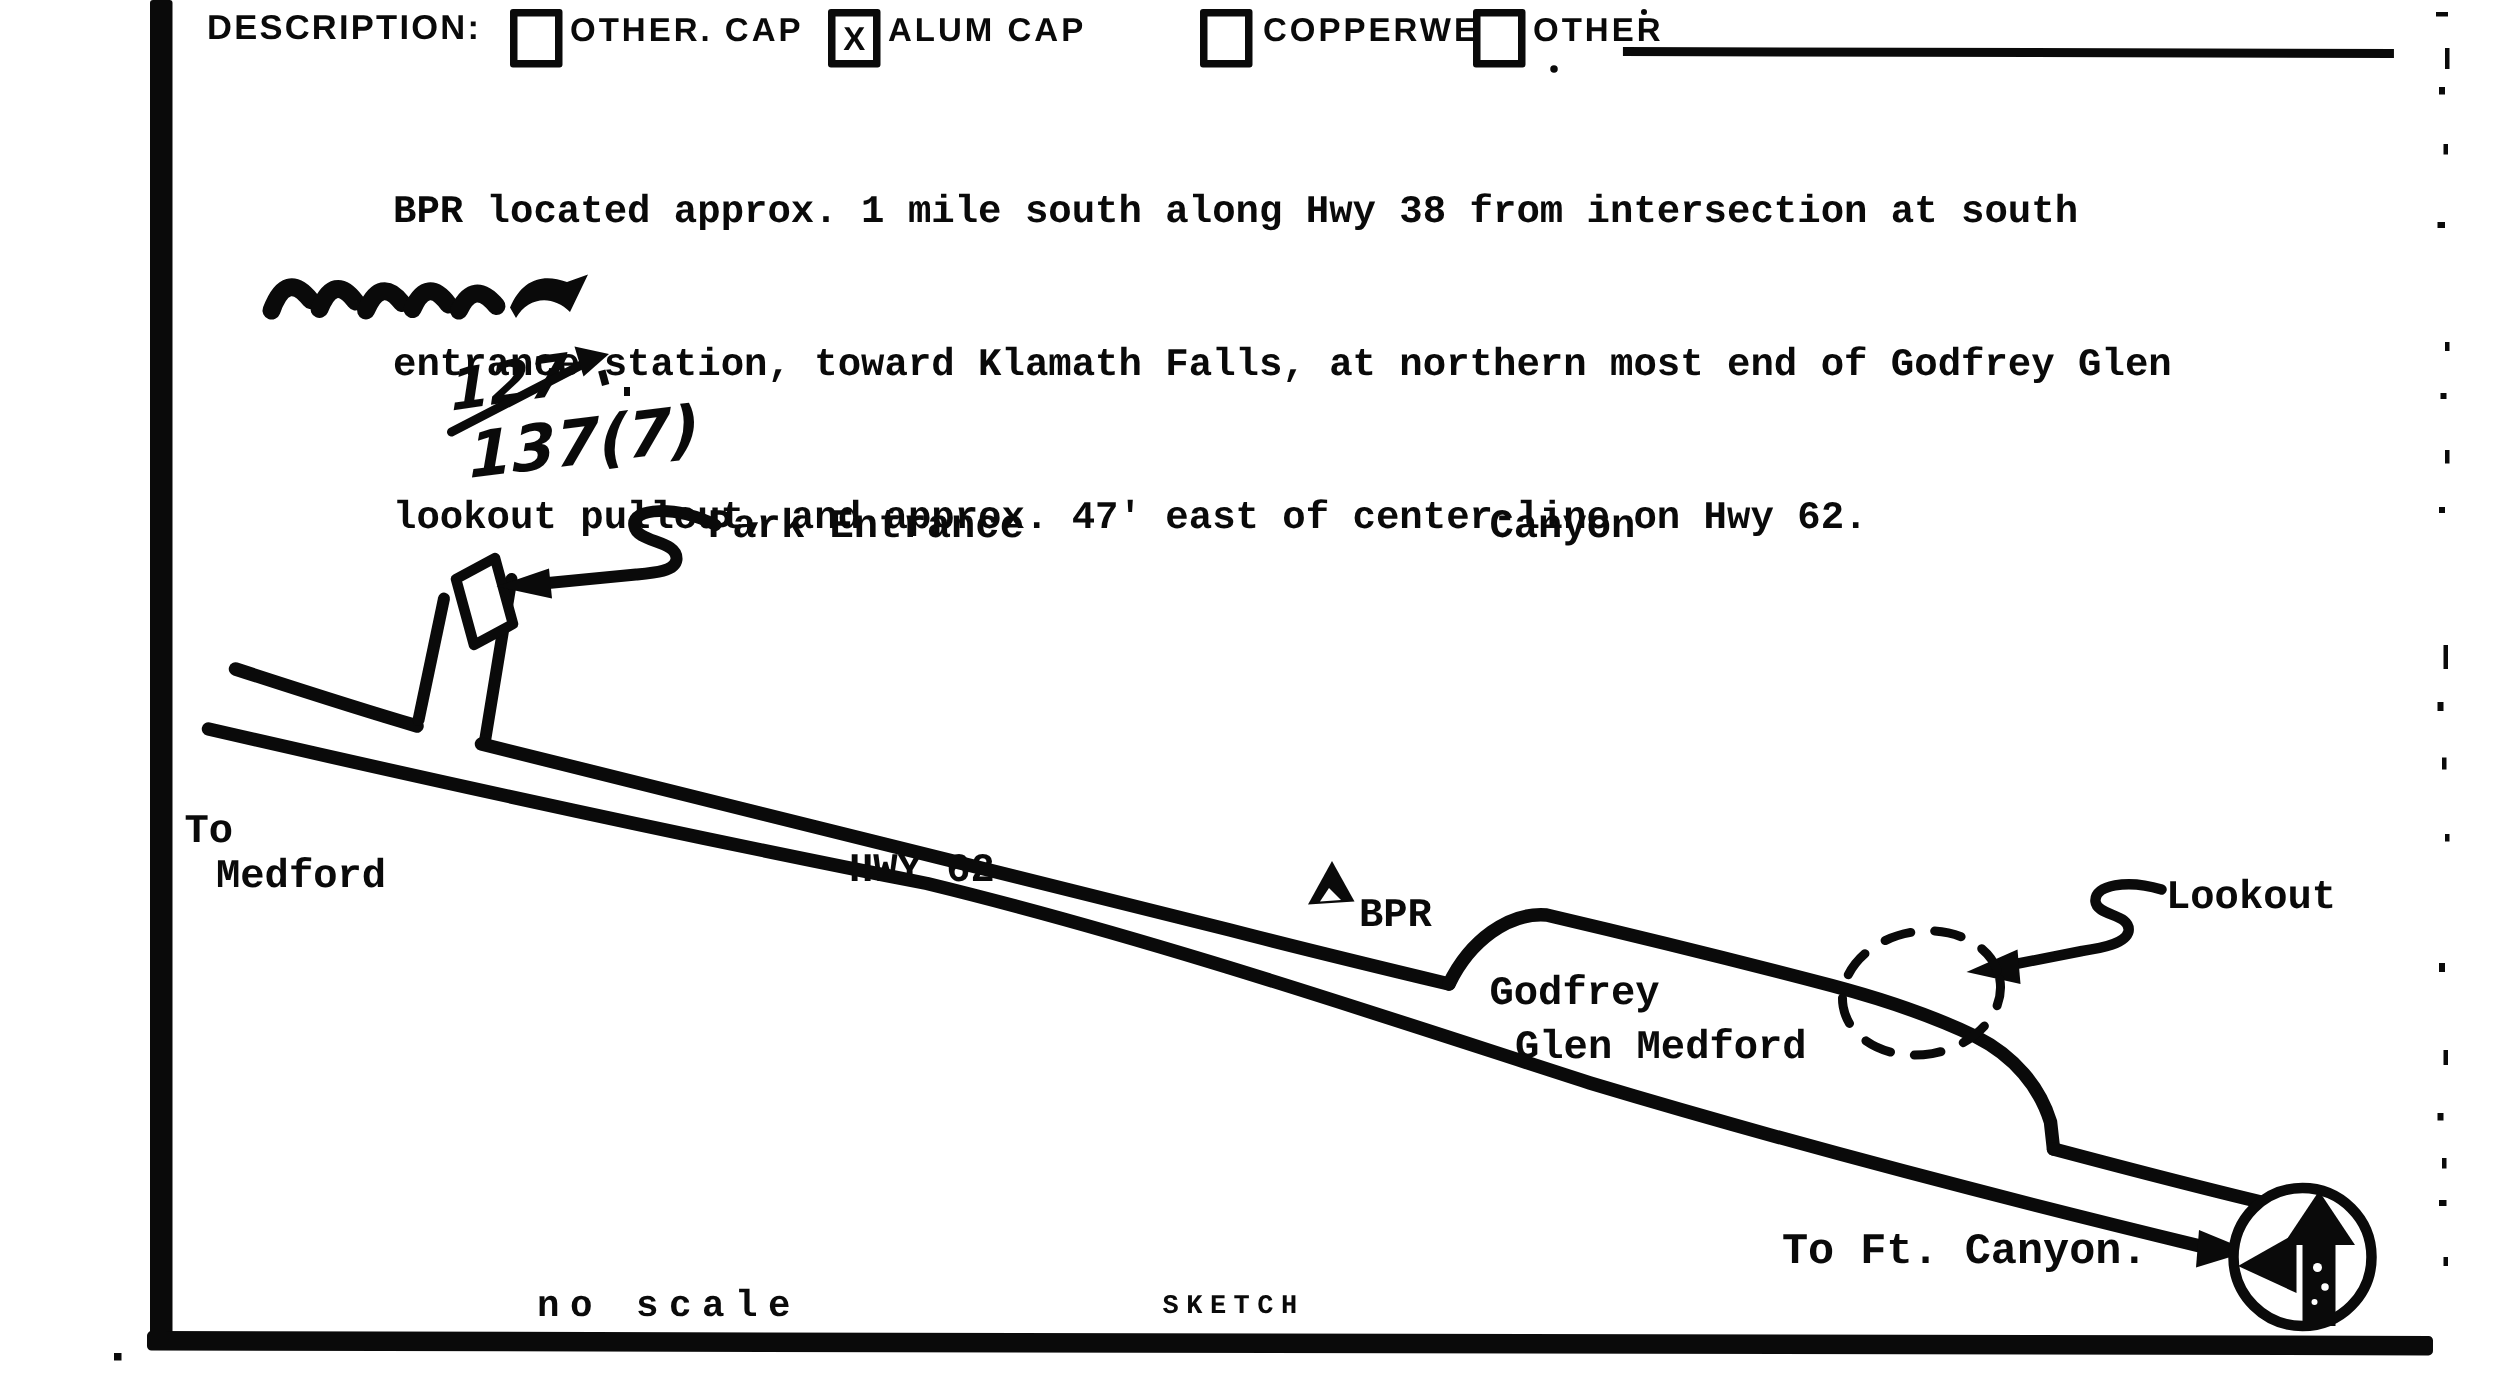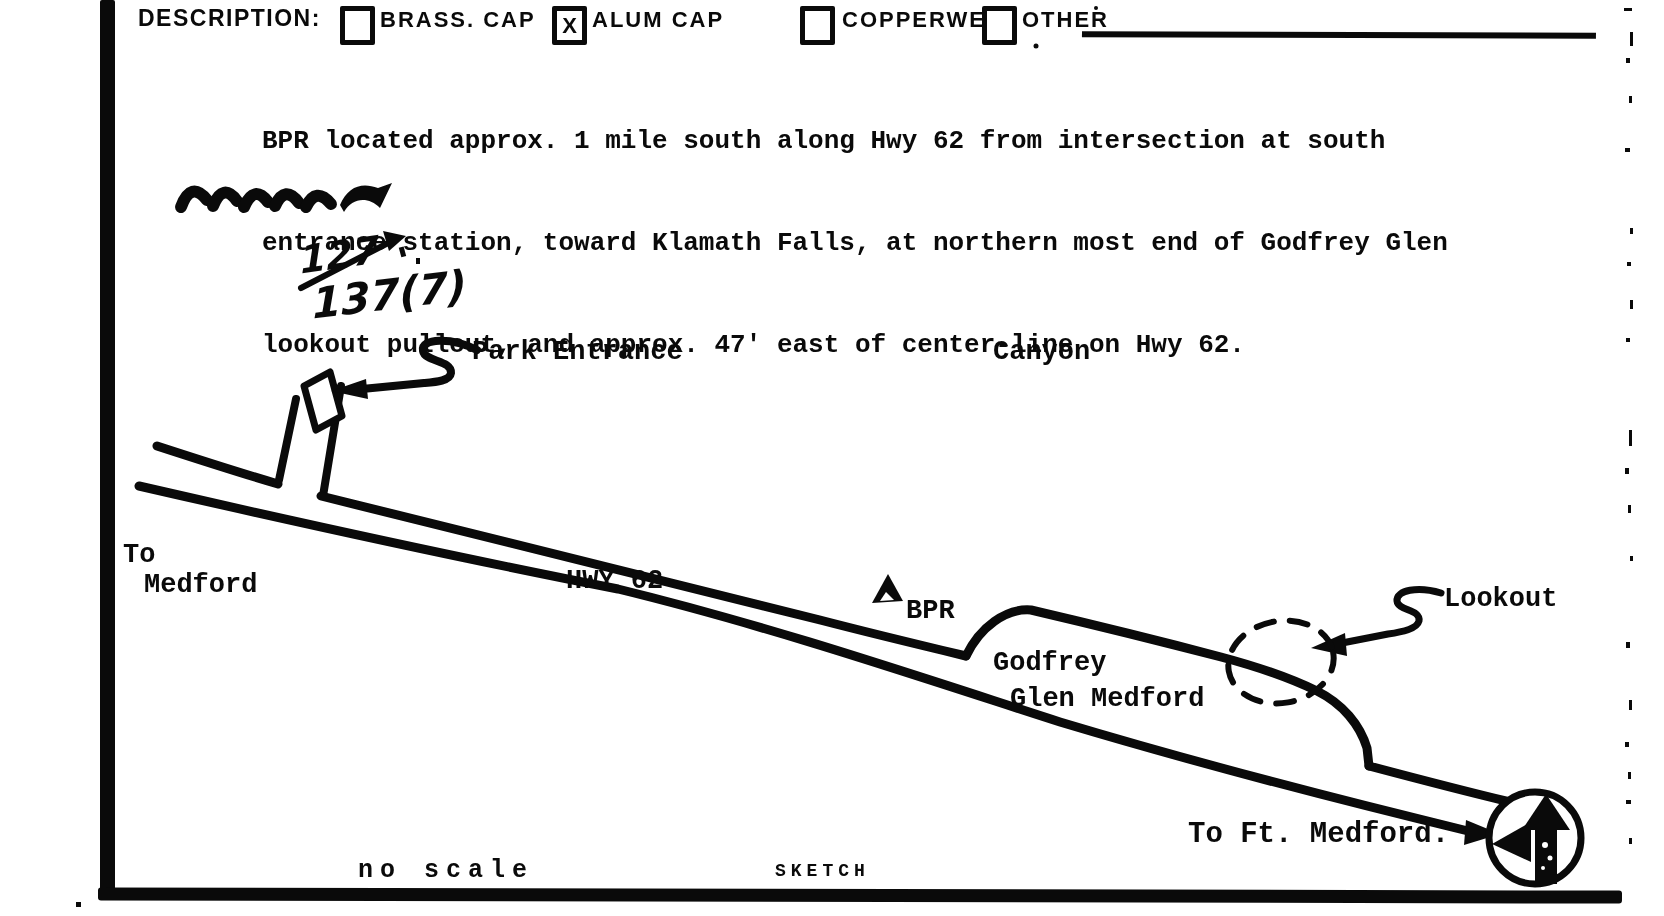--- a/index.html
+++ b/index.html
@@ -35,58 +35,58 @@
 <div class="page">
 
   <div class="border-left"></div>
   <div class="border-bottom"></div>
 
   <span class="hdr-label">DESCRIPTION:</span>
 
   <span class="cbox" style="left:340px;">
     <span class="mark"></span>
   </span>
-  <span class="cblabel" style="left:380px;">BRASS. CAP</span>
+  <span class="cblabel" style="left:380px;">OTHER. CAP</span>
 
   <span class="cbox" style="left:552px;">
     <span class="mark">X</span>
   </span>
   <span class="cblabel" style="left:592px;">ALUM CAP</span>
 
   <span class="cbox" style="left:800px;">
     <span class="mark"></span>
   </span>
   <span class="cblabel" style="left:842px;">COPPERWELD</span>
 
   <span class="cbox" style="left:982px;">
     <span class="mark"></span>
   </span>
   <span class="cblabel" style="left:1022px;">OTHER</span>
 
   <div class="other-line"></div>
 
   <div class="para">
-    <div>BPR located approx. 1 mile south along Hwy 62 from intersection at south</div>
+    <div>BPR located approx. 1 mile south along Hwy 38 from intersection at south</div>
     <div>entrance station, toward Klamath Falls, at northern most end of Godfrey Glen</div>
     <div>lookout pullout, and approx. 47' east of center-line on Hwy 62.</div>
   </div>
 
   <div class="hand hand1">127</div>
   <div class="hand hand2">137(7)</div>
 
   <div class="mlabel" style="left:472px;top:337px;">Park Entrance</div>
   <div class="mlabel" style="left:993px;top:337px;">Canyon</div>
   <div class="mlabel" style="left:123px;top:540px;">To</div>
   <div class="mlabel" style="left:144px;top:570px;">Medford</div>
   <div class="mlabel" style="left:566px;top:566px;">HWY 62</div>
   <div class="mlabel" style="left:906px;top:596px;">BPR</div>
   <div class="mlabel" style="left:993px;top:648px;">Godfrey</div>
   <div class="mlabel" style="left:1010px;top:684px;">Glen Medford</div>
   <div class="mlabel" style="left:1444px;top:584px;">Lookout</div>
-  <div class="mlabel" style="left:1188px;top:818px;font-size:29px;">To Ft. Medford.</div>
+  <div class="mlabel" style="left:1188px;top:818px;font-size:29px;">To Ft. Canyon.</div>
   <div class="mlabel spread" style="left:330px;top:856px;font-size:25px;margin-left:28px;">no scale</div>
   <div class="mlabel spread" style="left:775px;top:861px;font-size:18px;letter-spacing:5px;">SKETCH</div>
 
   <svg class="sk-svg" width="1664" height="916" viewBox="0 0 1664 916">
     <g stroke="#0a0a0a" fill="none" stroke-linecap="round" stroke-linejoin="round">
 
       <path d="M157,446 C197,459 237,472 278,484" stroke-width="9"></path>
 
       <path d="M296,399 L279,480" stroke-width="8"></path>
       <path d="M341,386 L323,496" stroke-width="8"></path>

